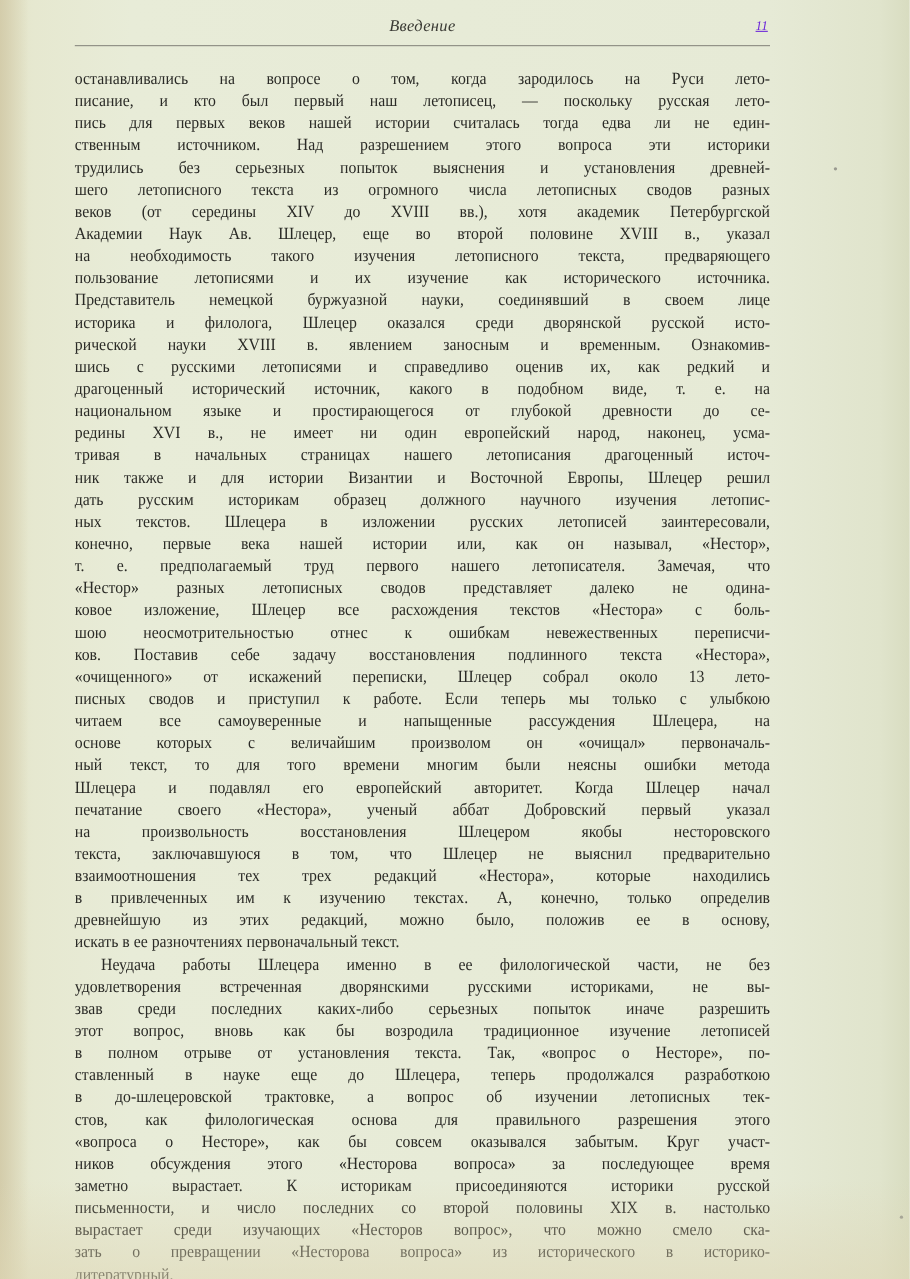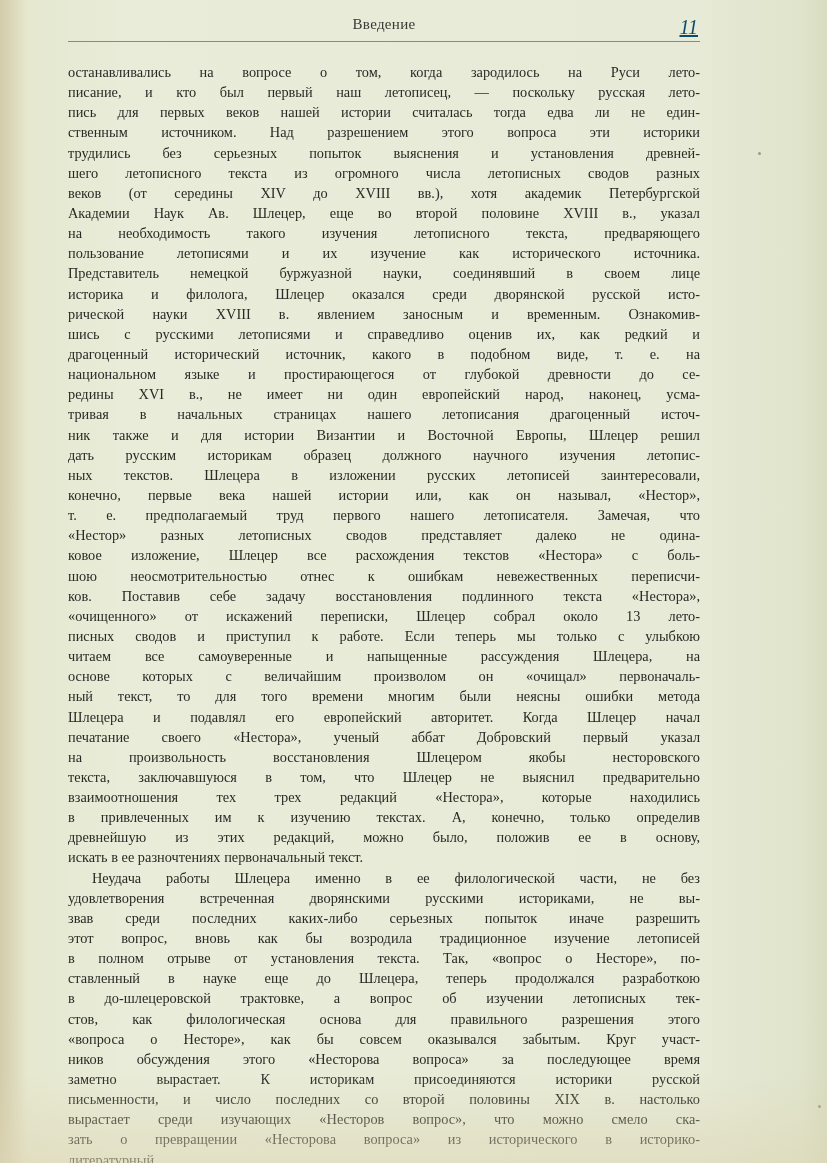--- a/index.html
+++ b/index.html
@@ -18,25 +18,25 @@
   .page-left-shade {
     position: absolute; left: 0; top: 0; bottom: 0; width: 26px;
     background: linear-gradient(90deg, rgba(205,196,160,0.7), rgba(205,196,160,0));
     pointer-events: none;
   }
   .running-head {
     position: absolute; left: 68px; top: 14px; width: 632px; height: 24px;
   }
   .running-title {
     position: absolute; left: 0; right: 0; top: 2px; text-align: center;
-    font-size: 15px; letter-spacing: 0.3px; color: #3a3a34;
+    font-style: italic; font-size: 15px; letter-spacing: 0.3px; color: #3a3a34;
   }
   .page-number {
     position: absolute; right: 2px; top: 2px;
-    font-style: italic; font-size: 20px; color: #0c4a6e; text-decoration: underline;
+    font-style: italic; font-size: 12px; color: #6d28d9; text-decoration: underline;
   }
   .head-rule {
     position: absolute; left: 68px; top: 41px; width: 632px; height: 1px;
     background: #8a8a80;
   }
   .body-text {
     position: absolute; left: 68px; top: 62px; width: 632px;
   }
   .line {
     display: block; height: 20.15px; line-height: 20.15px;

